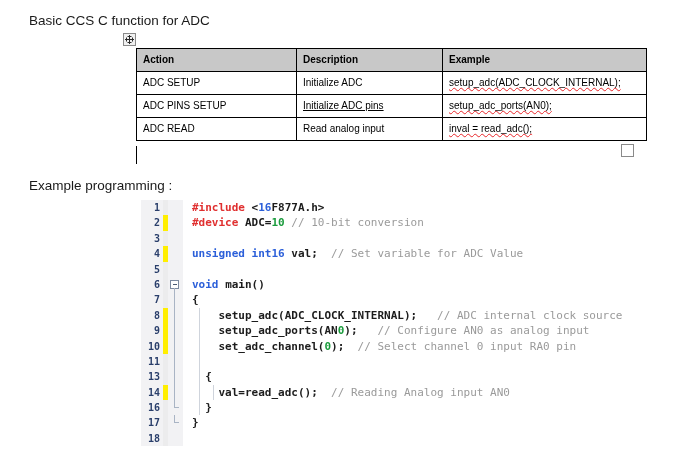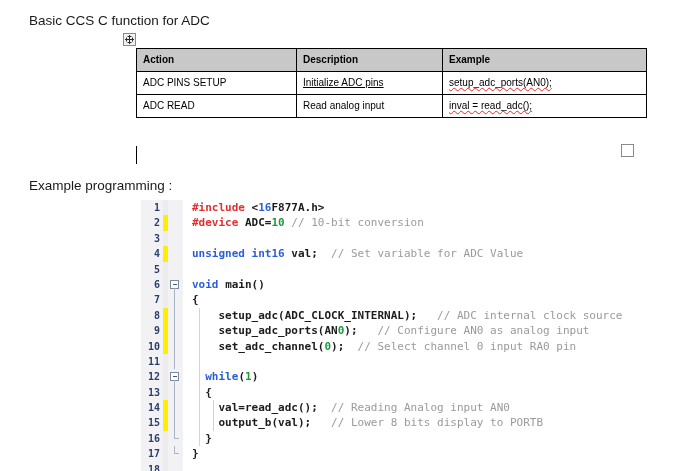--- a/index.html
+++ b/index.html
@@ -181,20 +181,25 @@
   <table class="word-table">
     <thead>
       <tr>
         <th class="col-action">Action</th>
         <th class="col-desc">Description</th>
         <th class="col-example">Example</th>
       </tr>
     </thead>
     <tbody>
       <tr>
+        <td>ADC SETUP</td>
+        <td>Initialize ADC</td>
+        <td class="misspell">setup_adc(ADC_CLOCK_INTERNAL);</td>
+      </tr>
+      <tr>
         <td>ADC PINS SETUP</td>
         <td class="cell-center">Initialize ADC pins</td>
         <td class="misspell">setup_adc_ports(AN0);</td>
       </tr>
       <tr>
         <td>ADC READ</td>
         <td>Read analog input</td>
         <td class="misspell">inval = read_adc();</td>
       </tr>
     </tbody>
@@ -290,56 +295,39 @@
 
     <div class="code-row">
       <div class="gutter">11</div>
       <div class="changebar"></div>
       <div class="foldcol">
         <span class="foldline"></span>
       </div>
       <div class="code-text"><span class="guide" style="left:16px"></span></div>
     </div>
 
-    <div class="code-row">
-      <div class="gutter">12</div>
-      <div class="changebar"></div>
-      <div class="foldcol">
-        <span class="foldbox"></span>
-        <span class="foldline start"></span>
-      </div>
-      <div class="code-text"><span class="guide" style="left:16px"></span><span class="tok-plain">  </span><span class="tok-kw">while</span><span class="tok-plain">(</span><span class="tok-num">1</span><span class="tok-plain">)</span></div>
-    </div>
 
     <div class="code-row">
       <div class="gutter">13</div>
       <div class="changebar"></div>
       <div class="foldcol">
         <span class="foldline"></span>
       </div>
       <div class="code-text"><span class="guide" style="left:16px"></span><span class="tok-plain">  {</span></div>
     </div>
 
     <div class="code-row">
       <div class="gutter">14</div>
       <div class="changebar modified"></div>
       <div class="foldcol">
         <span class="foldline"></span>
       </div>
       <div class="code-text"><span class="guide" style="left:16px"></span><span class="guide" style="left:30px"></span><span class="tok-plain">    val=read_adc();</span>  <span class="tok-com">// Reading Analog input AN0</span></div>
     </div>
 
-    <div class="code-row">
-      <div class="gutter">15</div>
-      <div class="changebar modified"></div>
-      <div class="foldcol">
-        <span class="foldline"></span>
-      </div>
-      <div class="code-text"><span class="guide" style="left:16px"></span><span class="guide" style="left:30px"></span><span class="tok-plain">    output_b(val);</span>   <span class="tok-com">// Lower 8 bits display to PORTB</span></div>
-    </div>
 
     <div class="code-row">
       <div class="gutter">16</div>
       <div class="changebar"></div>
       <div class="foldcol">
         <span class="foldline end"></span>
       </div>
       <div class="code-text"><span class="guide" style="left:16px"></span><span class="tok-plain">  }</span></div>
     </div>
 

